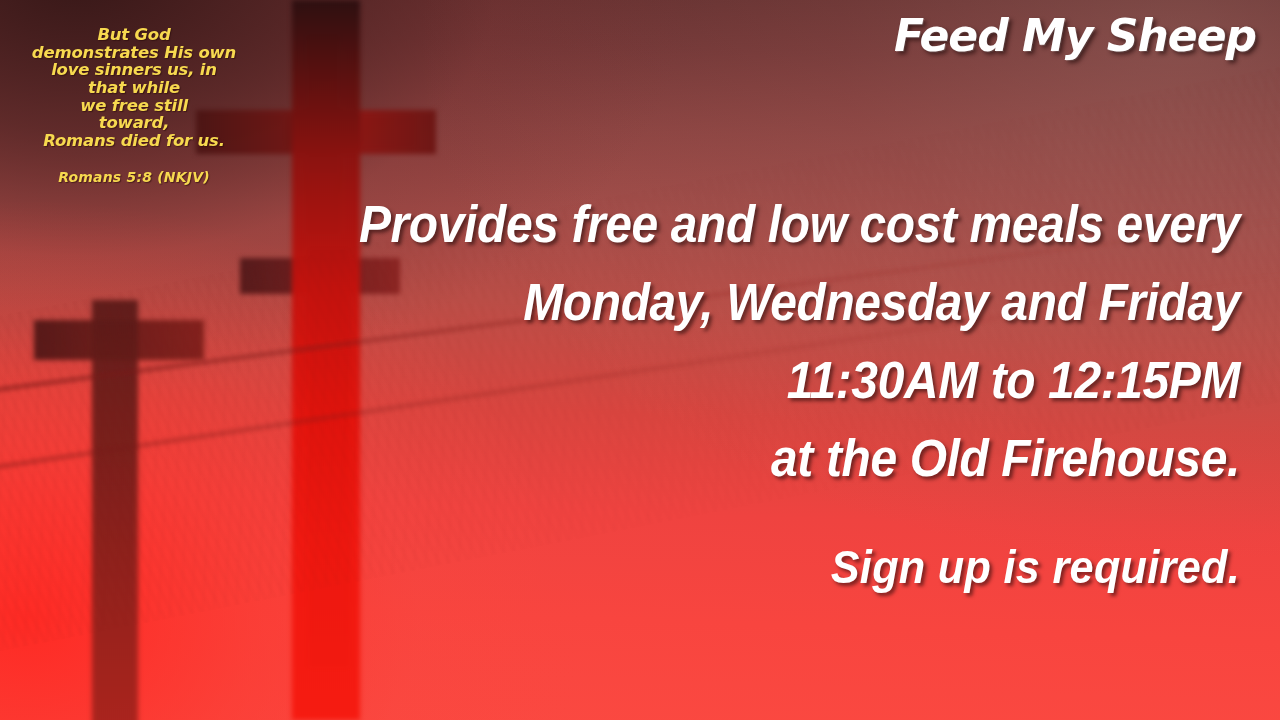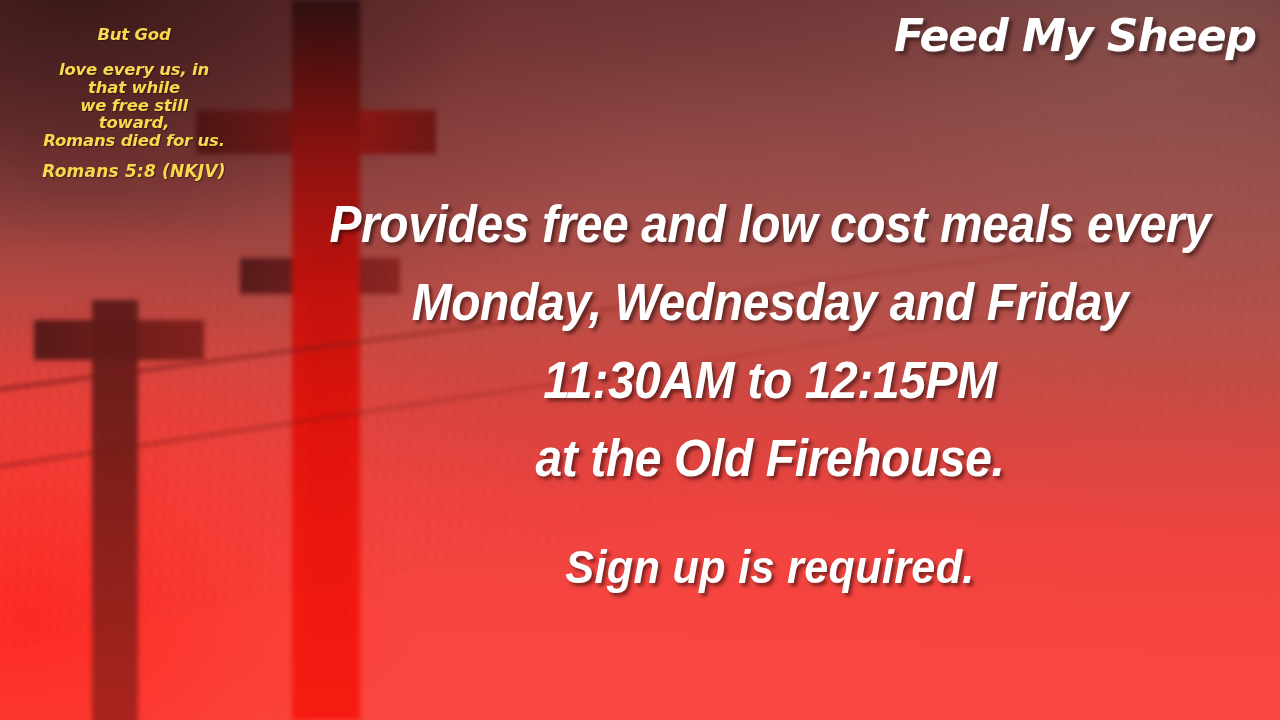--- a/index.html
+++ b/index.html
@@ -146,23 +146,23 @@
     font-family:"DejaVu Sans", sans-serif;
     font-weight:bold;
     font-style:italic;
     font-size:16.5px;
     line-height:1.07;
     letter-spacing:-.2px;
     text-shadow:1px 1px 1px rgba(40,10,10,.55);
   }
   .scripture .ref {
     display:block;
-    font-size:17px;
+    font-size:14px;
     line-height:1.35;
-    margin-top:11px;
+    margin-top:19px;
     letter-spacing:.2px;
     text-align:center;
   }
 
   .title {
     position:absolute;
     right:24px; top:14px;
     color:#ffffff;
     font-family:"DejaVu Sans", sans-serif;
     font-weight:bold;
@@ -171,21 +171,21 @@
     line-height:1;
     letter-spacing:-1px;
     text-shadow:3px 3px 4px rgba(28,6,6,.62), 1px 1px 0 rgba(255,255,255,.25);
     white-space:nowrap;
   }
 
   .body-block {
     position:absolute;
     left:270px; top:186px;
     width:1000px;
-    text-align:center;
+    text-align:right;
     color:#ffffff;
     font-family:"Liberation Sans Narrow","Liberation Sans", sans-serif;
     font-weight:bold;
     font-style:italic;
   }
 
   .body-line {
     display:block;
     font-size:51px;
     line-height:78px;
@@ -228,22 +228,22 @@
       <div class="post"></div>
     </div>
   </div>
 
   <div class="rail"></div>
   <div class="rail second"></div>
   <div class="mesh"></div>
 
   <div class="scripture">
     <span>But God</span><br>
-    <br>
-    <span>love every us, in</span><br>
+    <span>demonstrates His own</span><br>
+    <span>love sinners us, in</span><br>
     <span>that while</span><br>
     <span>we free still</span><br>
     <span>toward,</span><br>
     <span>Romans died for us.</span>
     <span class="ref">Romans 5:8 (NKJV)</span>
   </div>
 
   <div class="title">Feed My Sheep</div>
 
   <div class="body-block">

